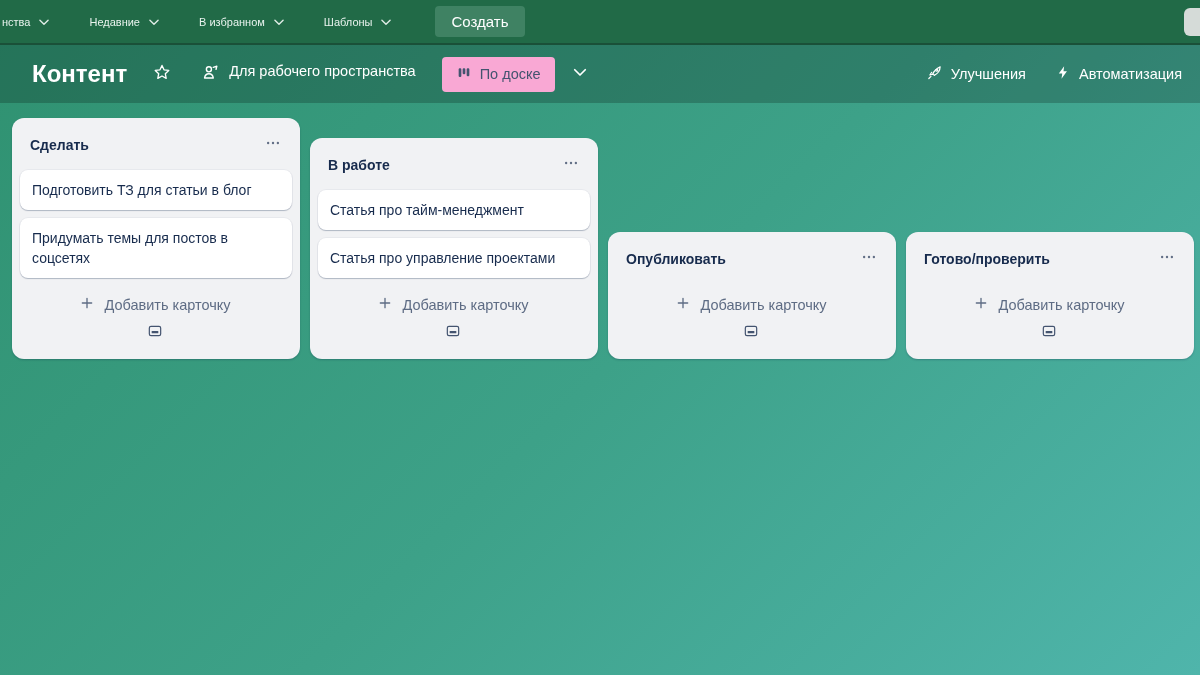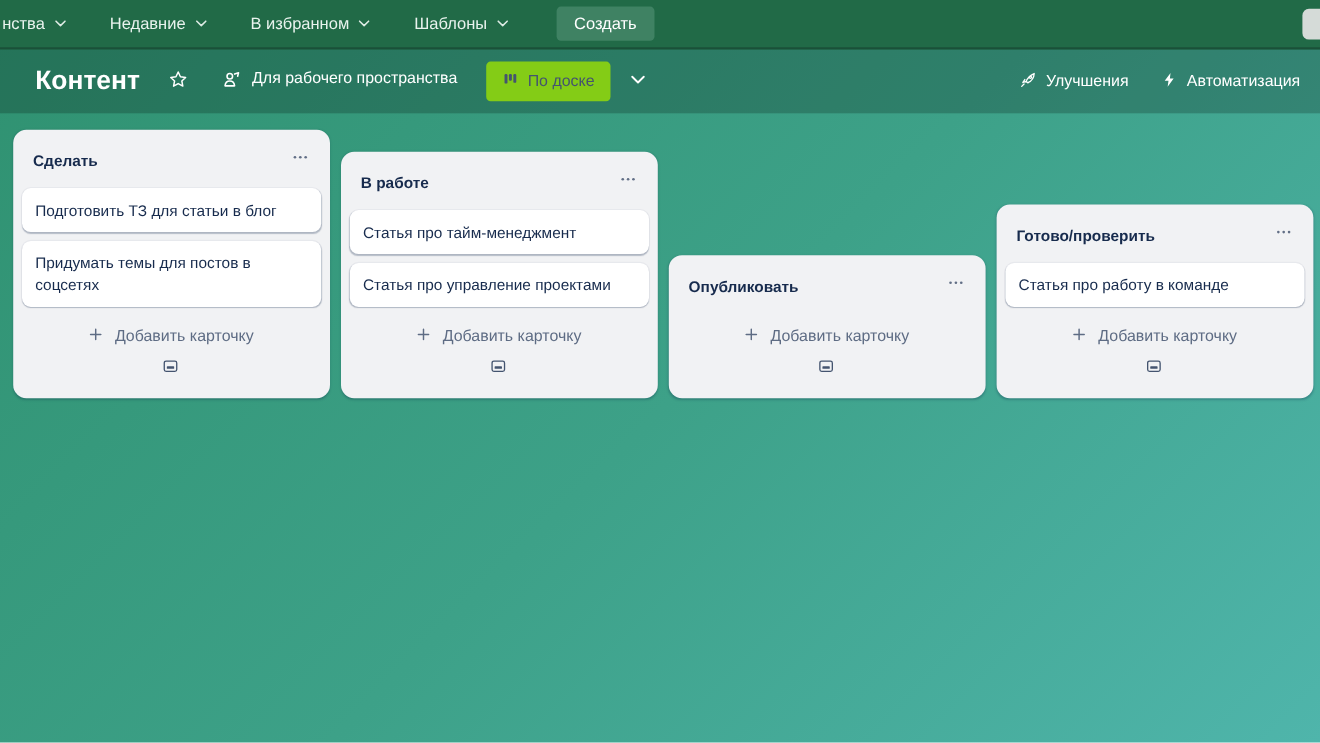--- a/index.html
+++ b/index.html
@@ -14,21 +14,21 @@
   .topnav {
     position:relative; height:45px;
     background:#216a47;
     border-bottom:2px solid #1a5038;
     display:flex; align-items:center;
     padding-left:2px;
     color:#e9f3ee;
   }
   .nav-item {
     display:flex; align-items:center; gap:7px;
-    font-size:15px; margin-right:38px; cursor:pointer; white-space:nowrap;
+    font-size:11px; margin-right:38px; cursor:pointer; white-space:nowrap;
   }
   .nav-item .chev { opacity:.95; margin-top:2px; }
   .create-btn {
     background:#3f8263; color:#ffffff; border:none; border-radius:4px;
     font-family:inherit; font-size:15px; padding:7px 16px; cursor:pointer;
     margin-left:4px;
   }
   .avatar-sliver {
     position:absolute; right:-8px; top:8px; width:24px; height:28px;
     background:#d5dbd8; border-radius:6px;
@@ -39,21 +39,21 @@
     height:58px; background:rgba(0,10,6,0.22);
     display:flex; align-items:center; padding:0 18px 0 32px;
   }
   .bh-left { display:flex; align-items:center; flex:1; min-width:0; }
   .board-title { font-size:24px; font-weight:bold; color:#fff; margin-right:26px; }
   .icon-btn { display:flex; align-items:center; cursor:pointer; color:#fff; }
   .star-btn { margin-right:30px; }
   .ws-vis { display:flex; gap:9px; font-size:14.5px; margin-right:26px; cursor:pointer; }
   .view-btn {
     display:flex; align-items:center; gap:8px;
-    background:#84cc16; color:#44546f; border:none; border-radius:4px;
+    background:#f9a8d4; color:#44546f; border:none; border-radius:4px;
     font-family:inherit; font-size:14.5px; padding:8px 14px; cursor:pointer;
   }
   .view-chevron { margin-left:16px; cursor:pointer; }
   .bh-right { display:flex; align-items:center; gap:30px; white-space:nowrap; }
   .bh-action { display:flex; align-items:center; gap:8px; font-size:14.5px; cursor:pointer; }
 
   
   .board {
     display:flex; align-items:flex-end; gap:10px;
     padding:15px 12px;
@@ -305,23 +305,20 @@
       <span class="list-menu">
         <span>
           <svg width="18" height="18" viewBox="0 0 24 24" fill="currentColor">
               <circle cx="5.5" cy="12" r="1.6"></circle>
               <circle cx="12" cy="12" r="1.6"></circle>
               <circle cx="18.5" cy="12" r="1.6"></circle>
             </svg>
         </span>
       </span>
     </div>
-    <div class="cards">
-        <div class="card">Статья про работу в команде</div>
-      </div>
     <div class="list-footer">
       <span class="add-card">
         <span>
           <svg width="16" height="16" viewBox="0 0 24 24" fill="none" stroke="currentColor" stroke-width="2" stroke-linecap="round">
               <path d="M12 5v14M5 12h14"></path>
             </svg>
         </span>
         <span>Добавить карточку</span>
       </span>
       <span class="tmpl-btn">

